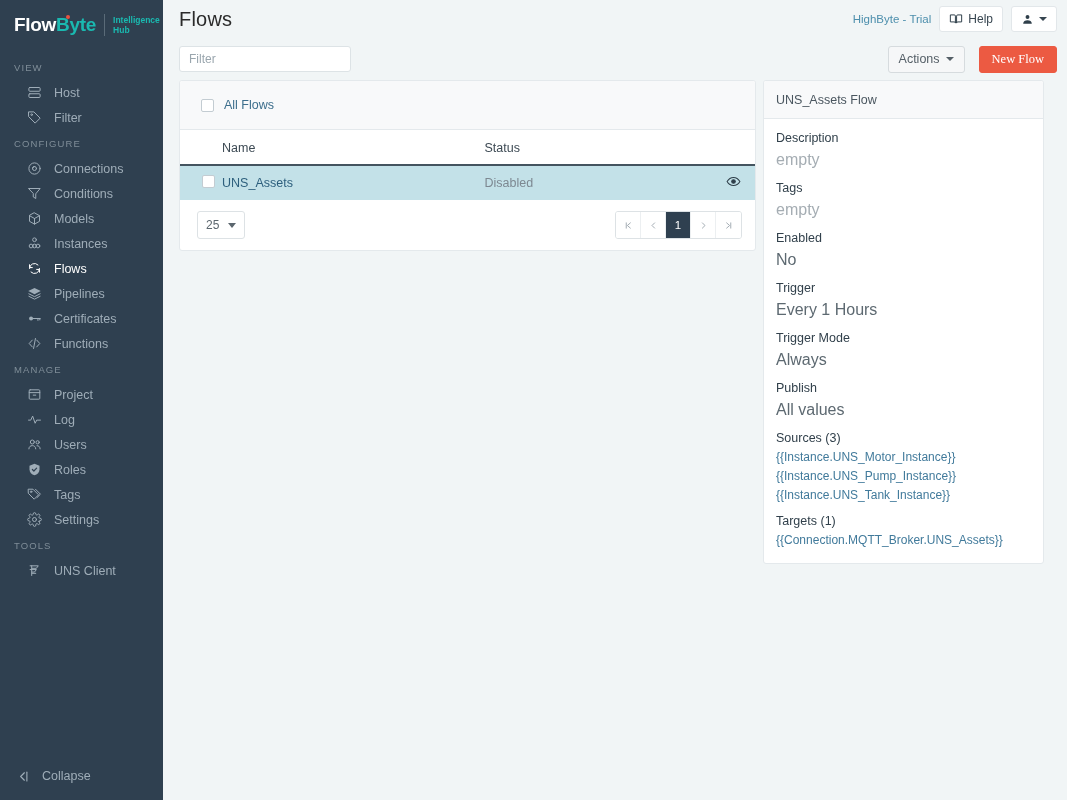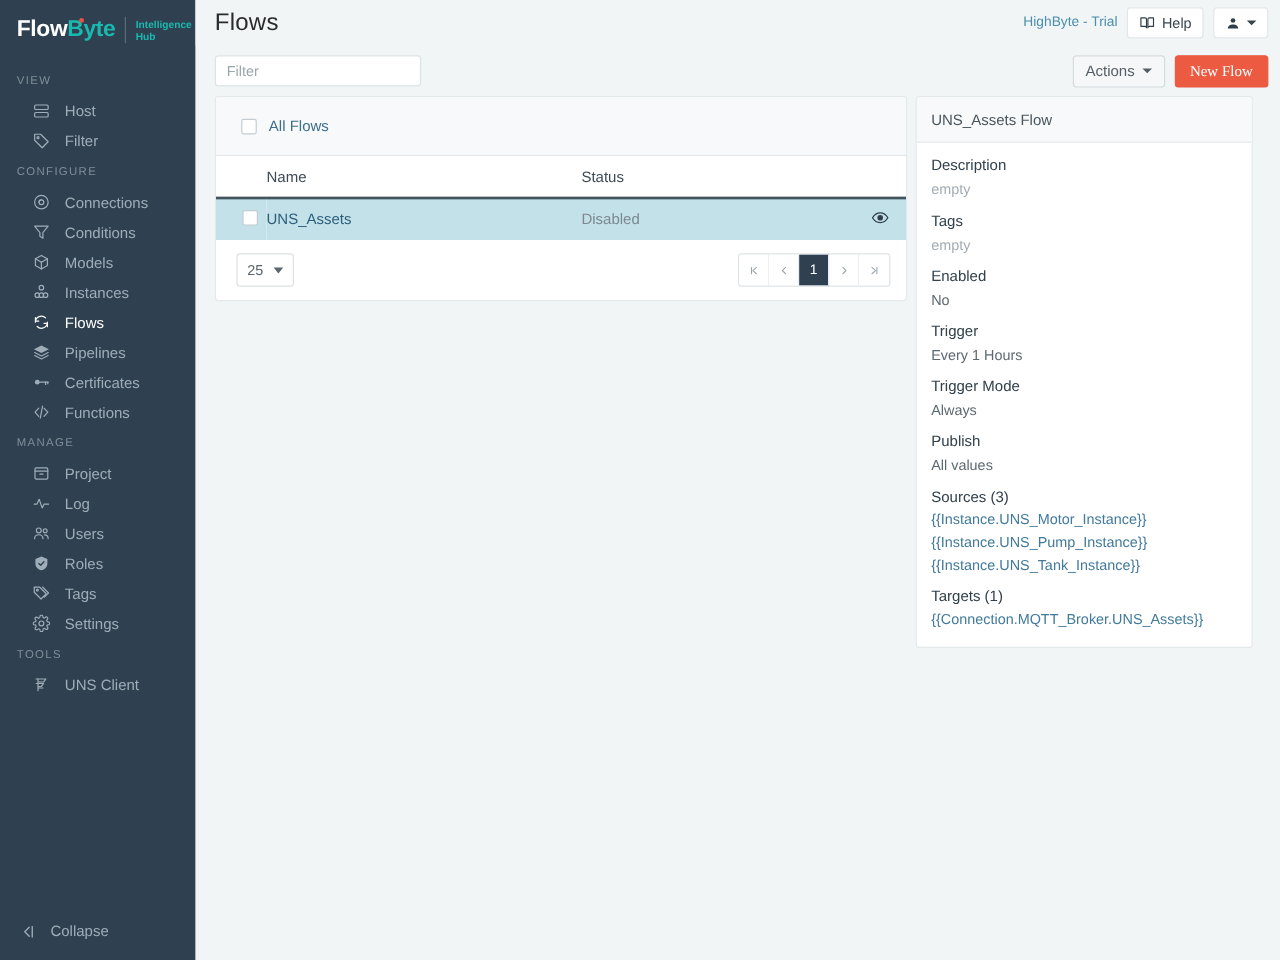--- a/index.html
+++ b/index.html
@@ -78,21 +78,21 @@
   .toolbar {
     height: 42px; display: flex; align-items: center;
     padding: 0 10px 0 16px;
   }
   .filter-input {
     width: 172px; height: 26px; border: 1px solid #dde3e6; border-radius: 3px;
     background: #fff; font-size: 12px; color: #3d4a54;
     padding: 0 9px; font-family: "Liberation Sans", sans-serif; outline: none;
   }
   .filter-input::placeholder { color: #9aa6ae; }
-  .toolbar-right { margin-left: auto; display: flex; align-items: center; gap: 8px; }
+  .toolbar-right { margin-left: auto; display: flex; align-items: center; gap: 14px; }
   .btn-actions {
     background: #f6f7f8; border: 1px solid #d6dbde; border-radius: 3px;
     height: 27px; padding: 0 10px; font-size: 12.5px; color: #555f67;
     display: inline-flex; align-items: center; gap: 6px; cursor: pointer;
     font-family: "Liberation Sans", sans-serif;
   }
   .btn-primary {
     background: #ec5a42; border: 1px solid #ec5a42; border-radius: 3px;
     height: 27px; padding: 0 12px; font-size: 12.5px; color: #fff;
     display: inline-flex; align-items: center; cursor: pointer;
@@ -161,21 +161,21 @@
     border-radius: 3px; overflow: hidden;
   }
   .detail-head {
     background: #f8f9fa; border-bottom: 1px solid #e4e9ec;
     height: 38px; display: flex; align-items: center; padding-left: 12px;
     font-size: 12.5px; color: #4a565f;
   }
   .detail-body { padding: 12px 12px 16px 12px; }
   .d-label { font-size: 12.5px; color: #31404b; margin-top: 12px; }
   .detail-body .d-label:first-child { margin-top: 0; }
-  .d-value { font-size: 12px; color: #5d6971; margin-top: 6px; }
+  .d-value { font-size: 16px; color: #5d6971; margin-top: 6px; }
   .d-value.empty { color: #a5adb3; }
   .d-link { font-size: 12px; color: #417a9b; margin-top: 5px; cursor: pointer; }
 </style>
 </head>
 <body>
 
 <div class="app">
 
   <aside class="sidebar">
     <div class="brand">

